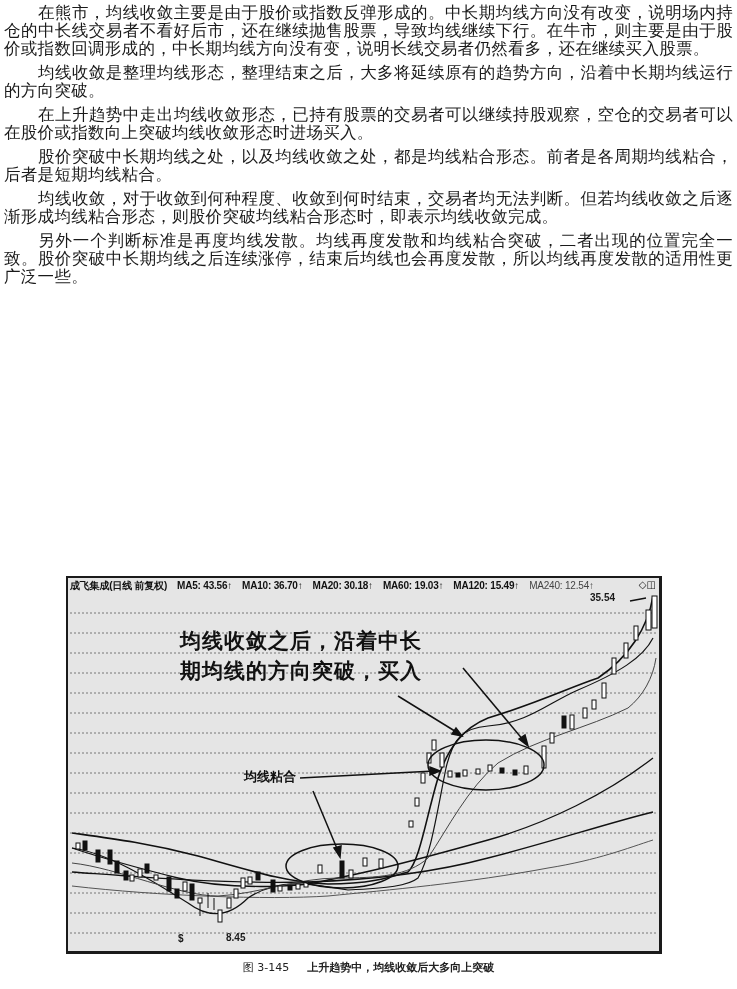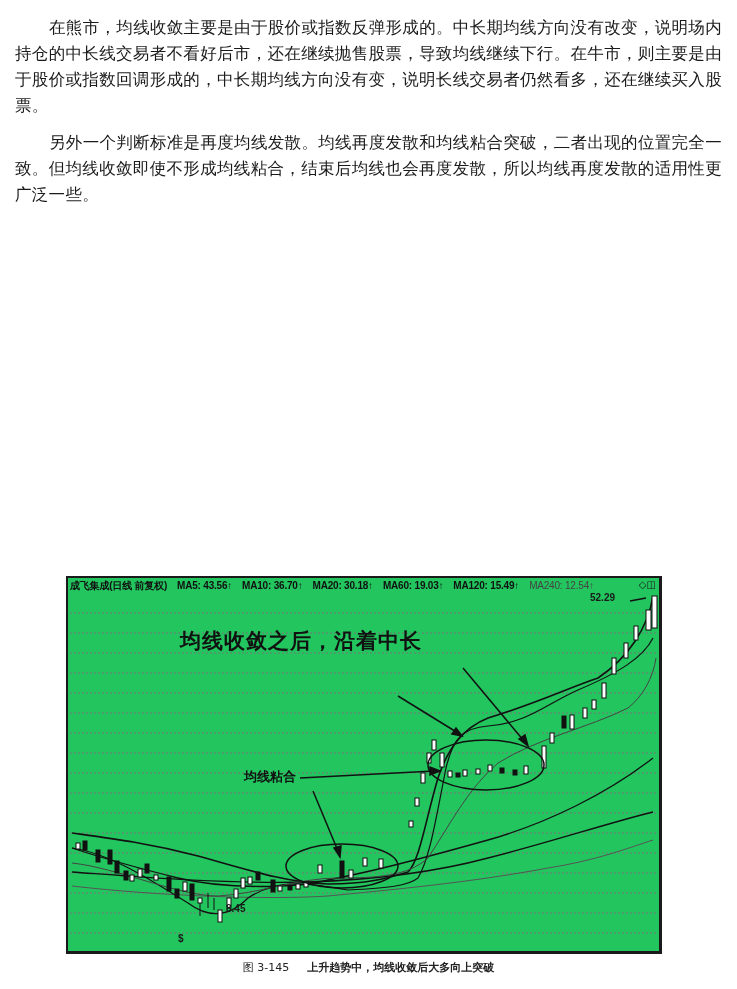--- a/index.html
+++ b/index.html
@@ -1,24 +1,24 @@
 <!DOCTYPE html>
 <html><head>
 <meta charset="utf-8">
 <style>
   html, body { margin: 0; padding: 0; background: #ffffff; }
   body { width: 737px; height: 989px; position: relative; overflow: hidden;
          font-family: "DejaVu Serif", "Liberation Serif", serif; color: #1a1a1a; }
   .text-block { position: absolute; left: 4px; top: 4px; width: 729px; }
-  .para { margin: 11px; font-size: 16.5px; line-height: 26px; letter-spacing: 0.3px;
+  .para { margin: 0; font-size: 16.5px; line-height: 18px; letter-spacing: 0.3px;
           text-indent: 34px; text-align: justify; }
   .para + .para { margin-top: 6px; }
   .figure { position: absolute; left: 66px; top: 576px; width: 596px; height: 378px;
             border: 2px solid #1a1a1a; border-right-width: 3px; border-bottom-width: 3px;
-            background: #22c55e; box-sizing: border-box; }
+            background: #e5e5e5; box-sizing: border-box; }
   .chart-header { position: absolute; left: 2px; top: 1px; white-space: nowrap;
                   font-family: "Liberation Sans", "DejaVu Sans", sans-serif; font-size: 10px;
                   font-weight: bold; color: #111; letter-spacing: -0.2px; }
   .chart-header span { margin-right: 10px; }
   .chart-header .ma240 { font-weight: normal; color: #444; }
   .hdr-icons { position: absolute; right: 3px; top: 1px; font-size: 10px; font-family: "DejaVu Sans", sans-serif; }
   svg.chart { position: absolute; left: 0; top: 0; }
   .callout { position: absolute; font-family: "DejaVu Sans", "Liberation Sans", sans-serif;
              font-weight: bold; color: #111; }
   .callout-1 { left: 112px; top: 48px; font-size: 21px; line-height: 30px; letter-spacing: 1px; }
@@ -26,21 +26,25 @@
   .price-label { position: absolute; font-family: "Liberation Sans", sans-serif; font-size: 10px; font-weight: bold; }
   .caption { position: absolute; left: 0; top: 960px; width: 737px; text-align: center;
              font-family: "DejaVu Sans", "Liberation Sans", sans-serif; font-size: 11px; font-weight: bold; color:#222; }
   .caption .num { margin-right: 18px; font-weight: normal; }
 </style>
 </head>
 <body>
 
 <div class="text-block">
   <p class="para">在熊市，均线收敛主要是由于股价或指数反弹形成的。中长期均线方向没有改变，说明场内持仓的中长线交易者不看好后市，还在继续抛售股票，导致均线继续下行。在牛市，则主要是由于股价或指数回调形成的，中长期均线方向没有变，说明长线交易者仍然看多，还在继续买入股票。</p>
-  <p class="para">另外一个判断标准是再度均线发散。均线再度发散和均线粘合突破，二者出现的位置完全一致。但均线收敛即使不形成均线粘合，结束后均线也会再度发散，所以均线再度发散的适用性更广泛一些。</p>
+  <p class="para">均线收敛是整理均线形态，整理结束之后，大多将延续原有的趋势方向，沿着中长期均线运行的方向突破。</p>
+  <p class="para">在上升趋势中走出均线收敛形态，已持有股票的交易者可以继续持股观察，空仓的交易者可以在股价或指数向上突破均线收敛形态时进场买入。</p>
+  <p class="para">股价突破中长期均线之处，以及均线收敛之处，都是均线粘合形态。前者是各周期均线粘合，后者是短期均线粘合。</p>
+  <p class="para">均线收敛，对于收敛到何种程度、收敛到何时结束，交易者均无法判断。但若均线收敛之后逐渐形成均线粘合形态，则股价突破均线粘合形态时，即表示均线收敛完成。</p>
+  <p class="para">另外一个判断标准是再度均线发散。均线再度发散和均线粘合突破，二者出现的位置完全一致。股价突破中长期均线之后连续涨停，结束后均线也会再度发散，所以均线再度发散的适用性更广泛一些。</p>
 </div>
 
 <div class="figure">
   <svg class="chart" width="596" height="378" viewBox="0 0 596 378">
 
     <g stroke="#777" stroke-width="1" stroke-dasharray="2,2">
       <line x1="2" y1="35" x2="590" y2="35"></line>
         <line x1="2" y1="55" x2="590" y2="55"></line>
       <line x1="2" y1="75" x2="590" y2="75"></line>
         <line x1="2" y1="95" x2="590" y2="95"></line>
@@ -149,23 +153,24 @@
     </g>
   </svg>
 
   <div class="chart-header">
     <span>成飞集成(日线 前复权)</span><span>MA5: 43.56↑</span><span>MA10: 36.70↑</span><span>MA20: 30.18↑</span><span>MA60: 19.03↑</span><span>MA120: 15.49↑</span><span class="ma240">MA240: 12.54↑</span>
   </div>
   <div class="hdr-icons">◇◫</div>
 
   <div class="callout callout-1">
     <div>均线收敛之后，沿着中长</div>
+    <div>期均线的方向突破，买入</div>
   </div>
   <div class="callout callout-2">均线粘合</div>
 
-  <div class="price-label" style="left:522px;top:14px;">52.29</div>
-  <div class="price-label" style="left:158px;top:325px;">8.45</div>
+  <div class="price-label" style="left:522px;top:14px;">35.54</div>
+  <div class="price-label" style="left:158px;top:354px;">8.45</div>
   <div class="price-label" style="left:110px;top:355px;">$</div>
 </div>
 
 <div class="caption">
   <span class="num">图 3-145</span><span>上升趋势中，均线收敛后大多向上突破</span>
 </div>
 
 </body></html>

